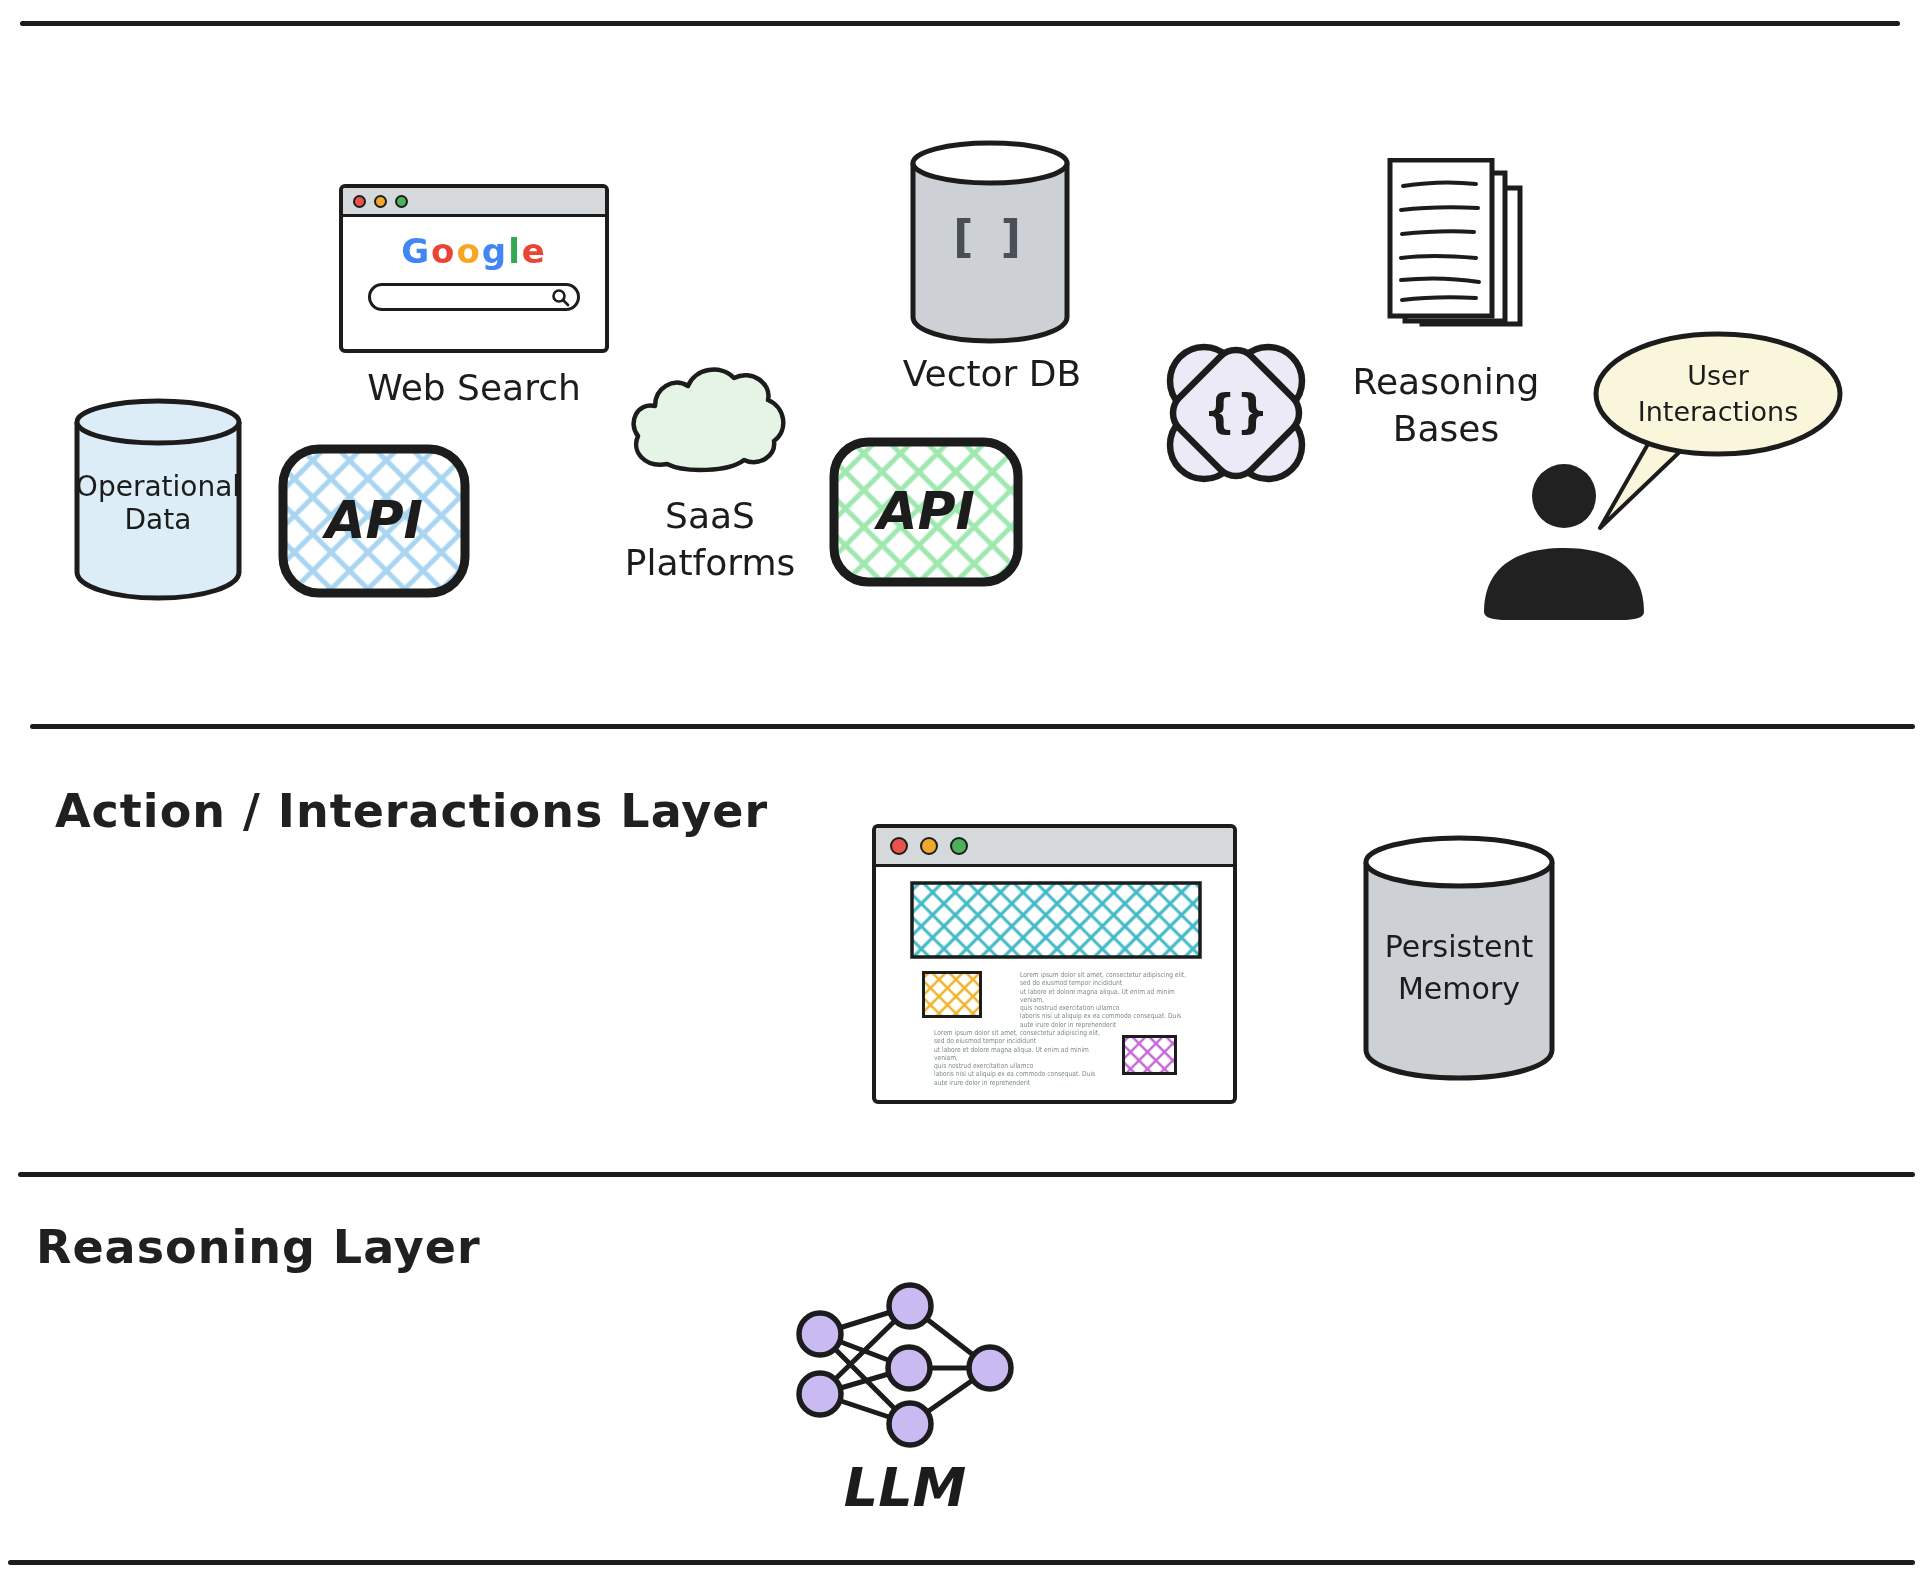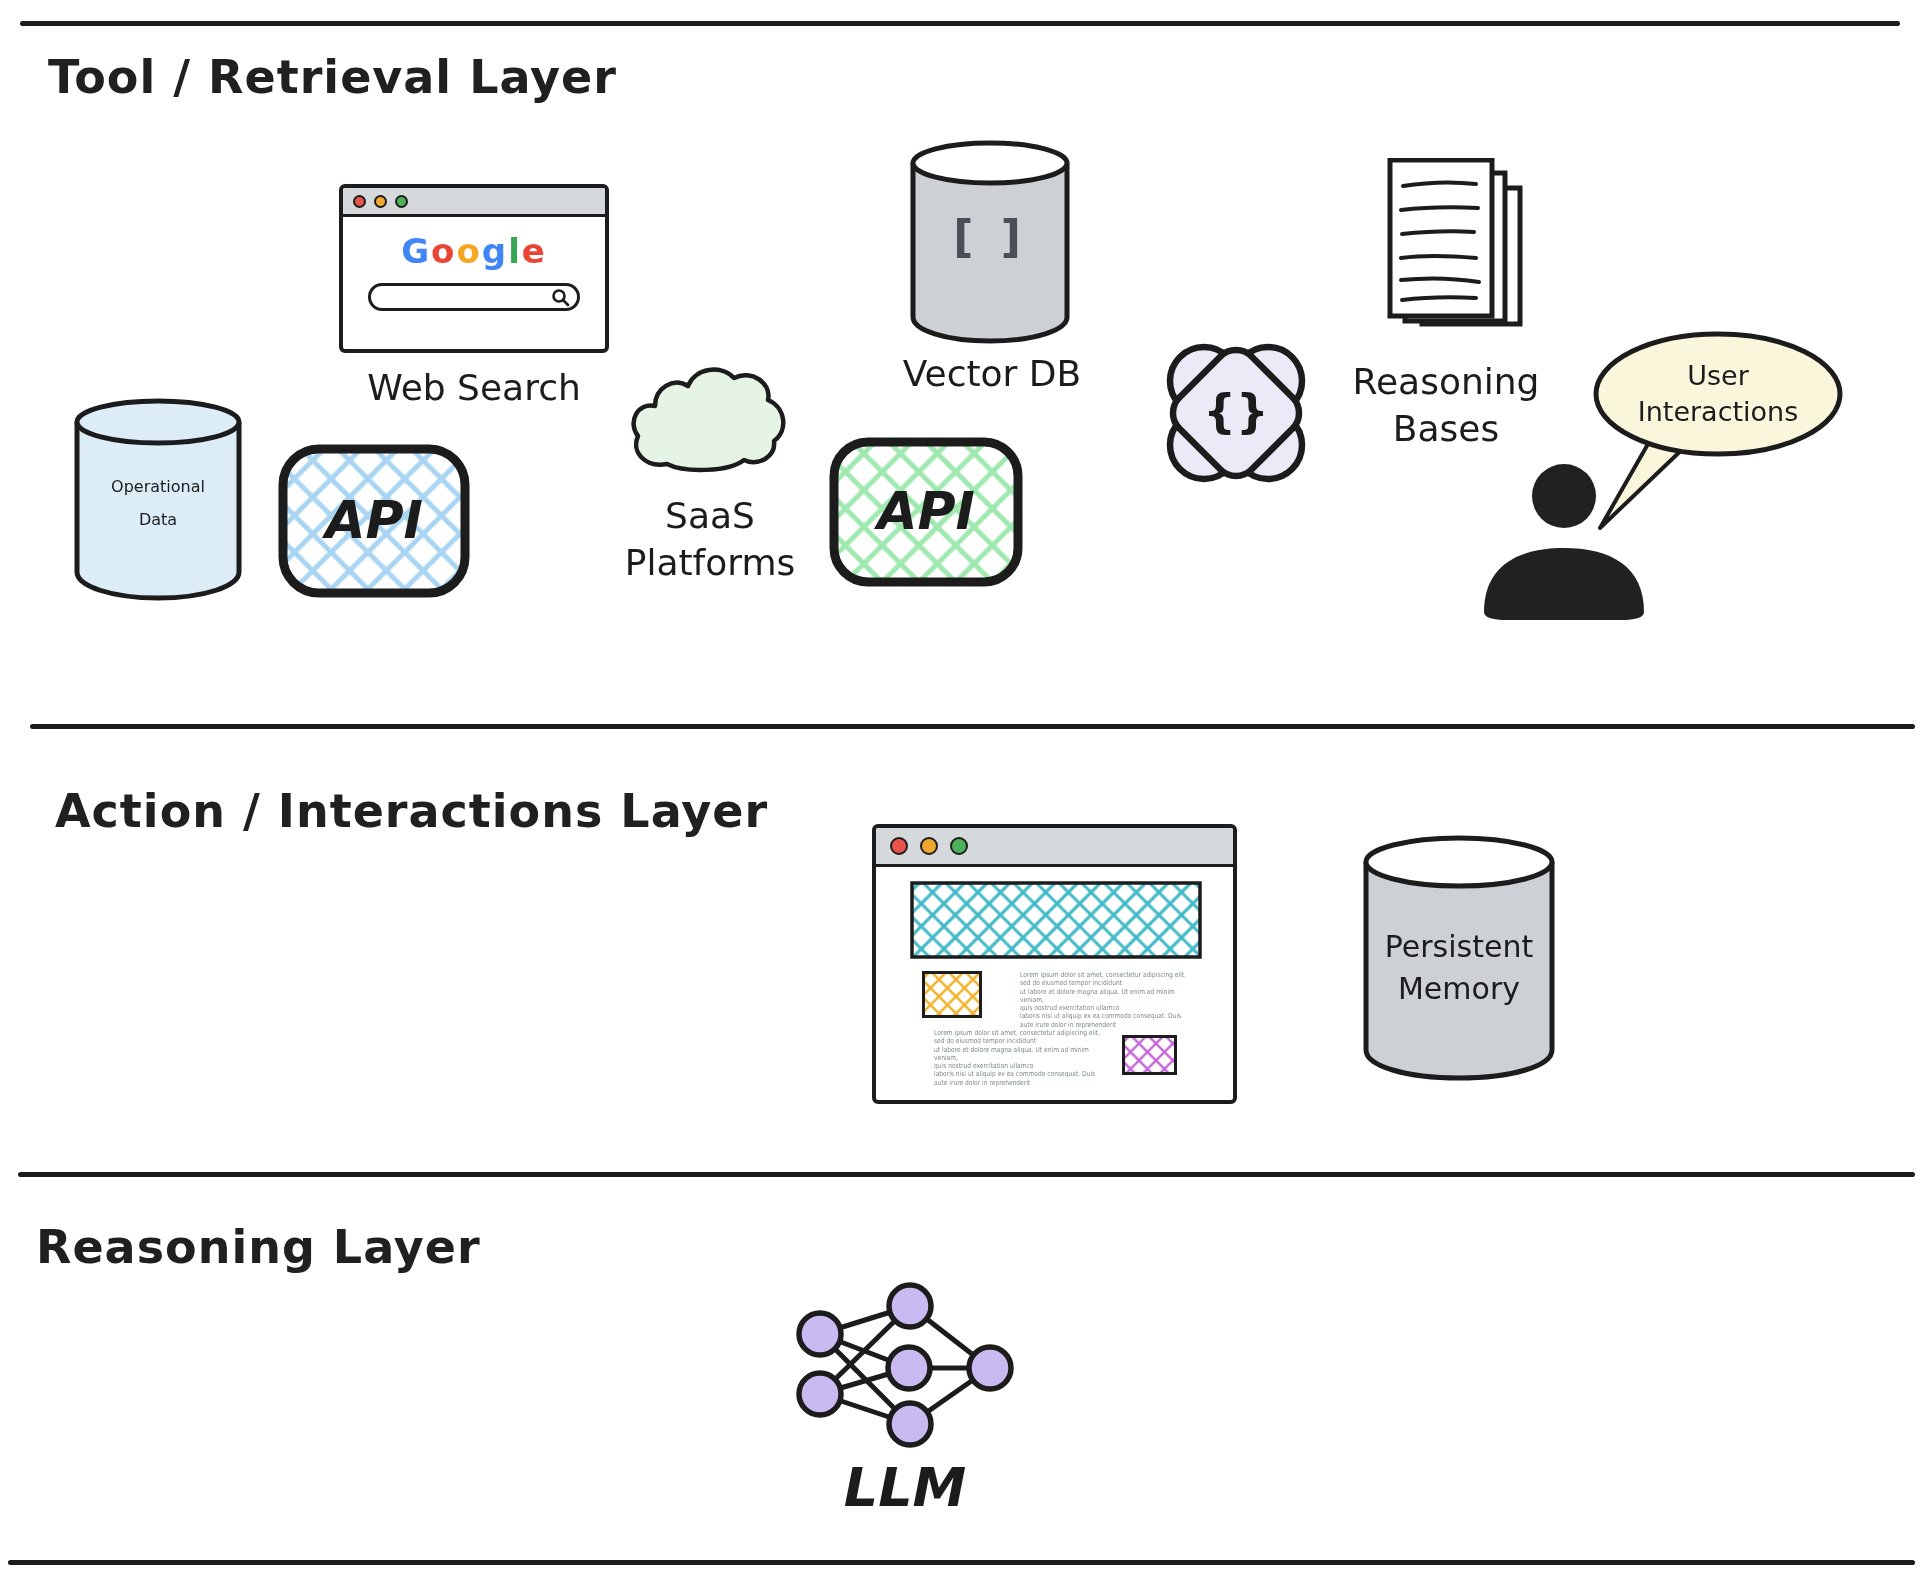--- a/index.html
+++ b/index.html
@@ -43,21 +43,20 @@
     </pattern>
     <pattern id="xh-purple" width="12" height="12" patternUnits="userSpaceOnUse" patternTransform="rotate(45)">
       <path d="M6 0 V12 M0 6 H12" stroke="#C468D6" stroke-width="2.4" fill="none"></path>
     </pattern>
   </defs>
 </svg>
 
 <div class="canvas">
 
   <div class="divider" style="left:20px; top:21px; width:1880px;"></div>
-  <div class="layer-title" style="left:48px; top:50px;">Tool / Retrieval Layer</div>
 
   <div class="browser" style="left:339px; top:184px; width:270px; height:169px;">
     <div class="titlebar" style="height:26px; gap:8px; padding-left:10px;">
       <span class="dot" style="width:13px;height:13px;background:#E8544B;"></span>
       <span class="dot" style="width:13px;height:13px;background:#F0A72E;"></span>
       <span class="dot" style="width:13px;height:13px;background:#4DB05B;"></span>
     </div>
     <div class="google-logo">
       <span style="color:#4285F4">G</span><span style="color:#EA4435">o</span><span style="color:#F5A623">o</span><span style="color:#4285F4">g</span><span style="color:#34A853">l</span><span style="color:#EA4435">e</span>
     </div>
@@ -68,21 +67,21 @@
       </svg>
     </div>
   </div>
   <div class="icon-label" style="left:344px; top:364px; width:260px;">Web Search</div>
 
   <div class="abs" style="left:70px; top:390px; width:176px; height:212px;">
     <svg width="176" height="212" viewBox="0 0 176 212">
       <path d="M7 32 L7 182 C7 196 41 208 88 208 C135 208 169 196 169 182 L169 32" fill="#DCEDF8" stroke="#1c1c1c" stroke-width="5" stroke-linejoin="round"></path>
       <ellipse cx="88" cy="32" rx="81" ry="21" fill="#DCEDF8" stroke="#1c1c1c" stroke-width="5"></ellipse>
     </svg>
-    <div class="cyl-text pre" style="top:80px; font-size:16px; line-height:33px;">Operational
+    <div class="cyl-text pre" style="top:80px; font-size:28px; line-height:33px;">Operational
 Data</div>
   </div>
 
   <div class="api-box" style="left:276px; top:442px; width:196px; height:158px;">
     <svg width="196" height="158" viewBox="0 0 196 158">
       <rect x="7" y="7" width="182" height="144" rx="36" fill="#ffffff" stroke="none"></rect>
       <rect x="7" y="7" width="182" height="144" rx="36" fill="url(#xh-blue)" stroke="#1c1c1c" stroke-width="9"></rect>
     </svg>
     <div class="api-text" style="top:48px;">API</div>
   </div>

